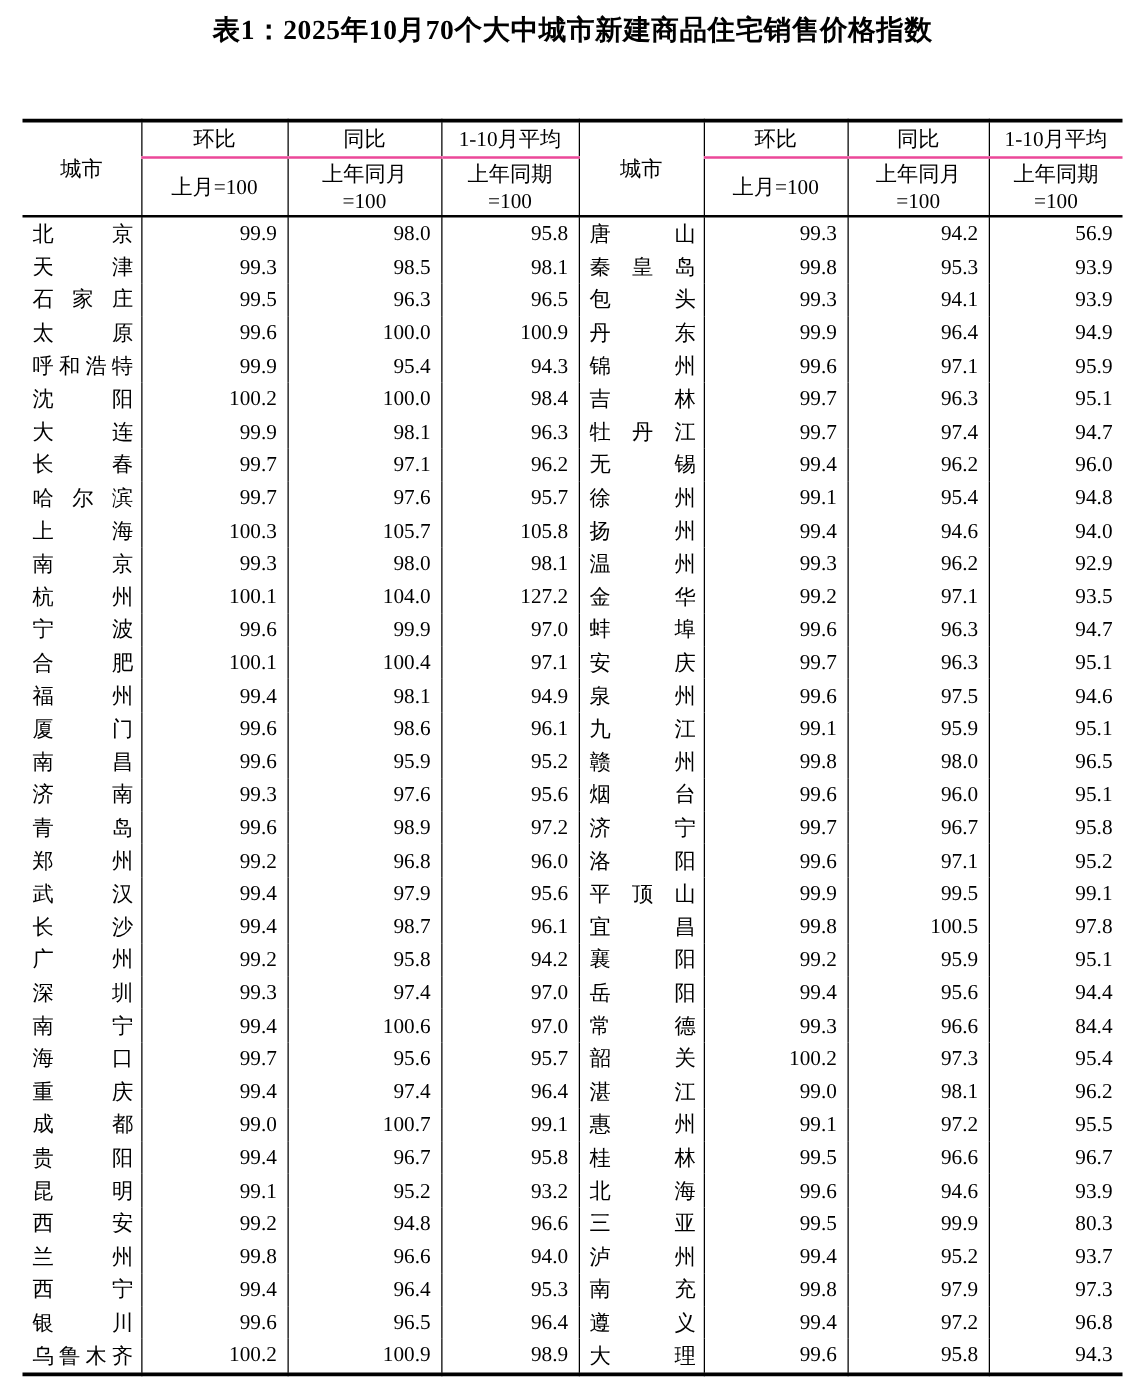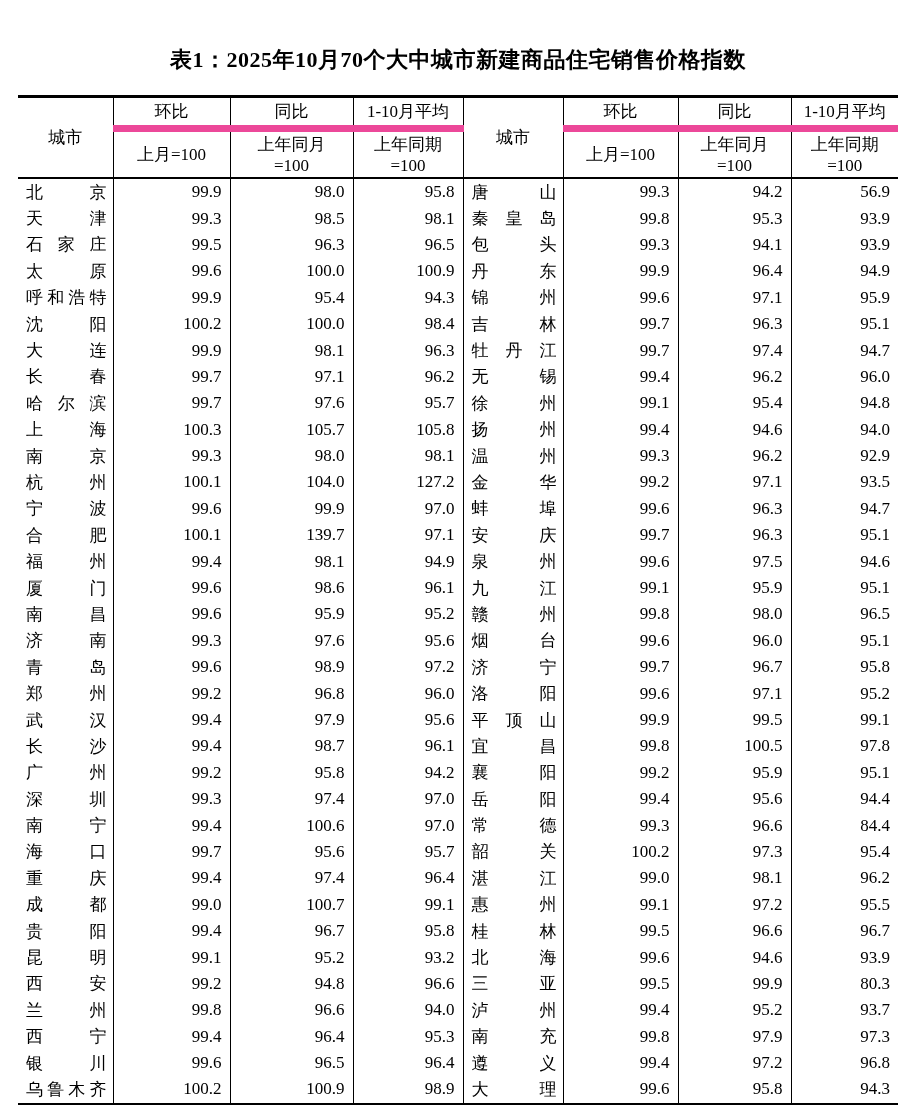--- a/index.html
+++ b/index.html
@@ -18,21 +18,20 @@
   }
   .title {
     position: absolute;
     top: 9px;
     left: 0;
     width: 100%;
     text-align: center;
     font-size: 22px;
     font-weight: bold;
     letter-spacing: 0.5px;
-    margin-top: 36px;
   }
   table.price-table {
     position: absolute;
     top: 95px;
     left: 18px;
     width: 880px;
     border-collapse: collapse;
     table-layout: fixed;
     border-top: 3px solid #000;
     border-bottom: 3px solid #000;
@@ -42,21 +41,21 @@
     border-bottom: 2px solid #000;
   }
   th {
     font-weight: normal;
     text-align: center;
     padding: 0;
     vertical-align: middle;
   }
   tr.hrow1 th { height: 27px; }
   tr.hrow2 th { height: 45px; }
-  th.subrule { border-bottom: 7px solid #ec4899; }
+  th.subrule { border-bottom: 2px solid #ec4899; }
   .bl { border-left: 1px solid #000; }
   th.base {
     white-space: pre-line;
     line-height: 21px;
   }
   td {
     height: 26.4px;
     padding: 0;
     vertical-align: middle;
   }
@@ -384,21 +383,21 @@
           <td class="num bl">94.7</td>
         </tr>
         <tr>
           <td class="city">
             <span class="jname">
               <span>合</span>
               <span>肥</span>
             </span>
           </td>
           <td class="num bl">100.1</td>
-          <td class="num bl">139.7</td>
+          <td class="num bl">100.4</td>
           <td class="num bl">97.1</td>
           <td class="city bl">
             <span class="jname">
               <span>安</span>
               <span>庆</span>
             </span>
           </td>
           <td class="num bl">99.7</td>
           <td class="num bl">96.3</td>
           <td class="num bl">95.1</td>

